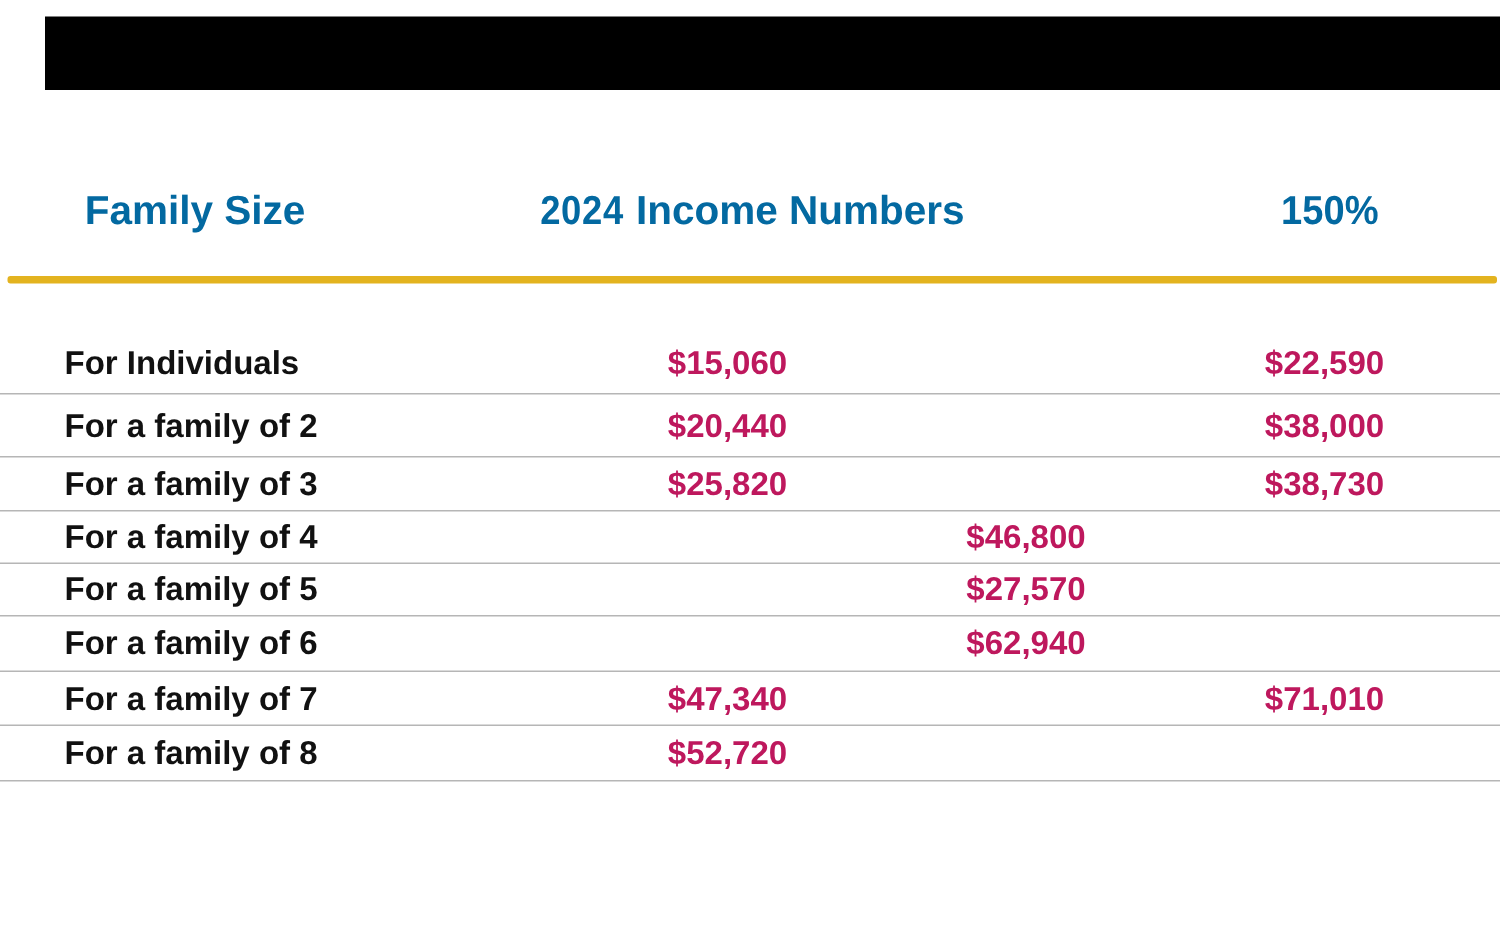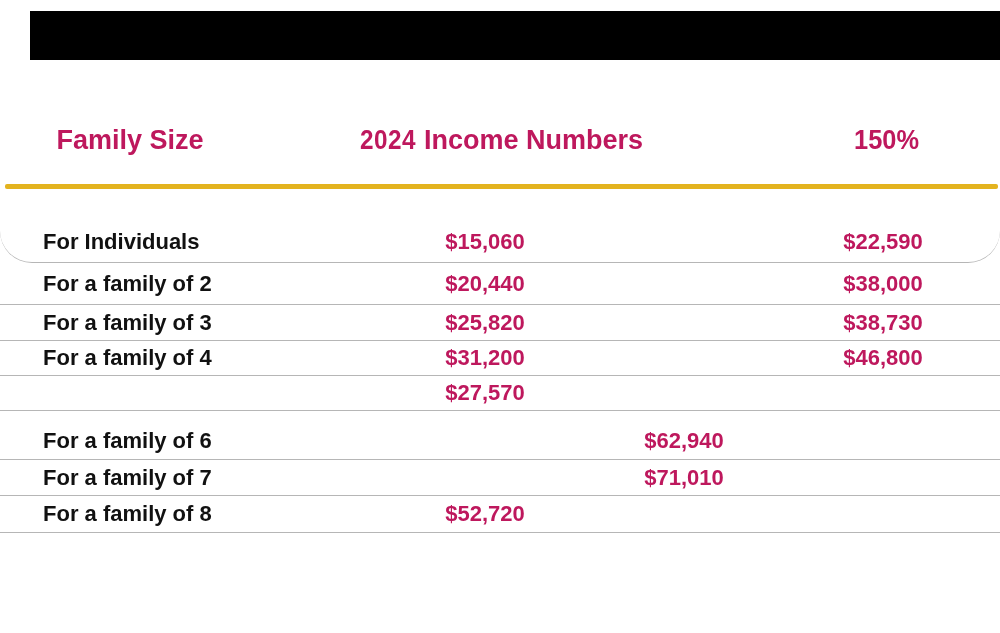--- a/index.html
+++ b/index.html
@@ -7,21 +7,21 @@
     width:1000px;height:633px;position:relative;background:#ffffff;
     font-family:"Liberation Sans","DejaVu Sans",sans-serif;
     color:#101010;overflow:hidden;
   }
   .top-bar{
     position:absolute;left:30px;top:11px;width:970px;height:49px;
     background:#000000;
   }
   .hdr{
     position:absolute;top:116px;height:48px;line-height:48px;
-    text-align:center;font-size:27px;font-weight:700;color:#be185d;
+    text-align:center;font-size:27px;font-weight:700;color:#0369a1;
     white-space:nowrap;
   }
   .hdr-1{left:30px;width:200px;}
   .hdr-2{left:350px;width:300px;}
   .hdr-3{left:787px;width:200px;}
   .year{
     display:inline-block;transform:scaleX(0.9);transform-origin:center;
     font-weight:800;margin-right:5px;letter-spacing:0.5px;
   }
   .pct-head{
@@ -37,25 +37,25 @@
   }
   .row{
     display:grid;
     grid-template-columns:342px 200px 198px 200px;
     padding-left:43px;
     align-items:center;
     height:36px;
     border-bottom:1.4px solid #b6b6b6;
     box-sizing:border-box;
   }
-  .row:nth-child(1){height:74px;align-items:end;padding-bottom:7px;border-radius:32px;}
+  .row:nth-child(1){height:74px;align-items:end;padding-bottom:7px;}
   .row:nth-child(2){height:42px;}
   .row:nth-child(4){height:35px;}
   .row:nth-child(5){height:35px;}
-  .row:nth-child(6){height:37px;margin-top:12px;}
+  .row:nth-child(6){height:37px;}
   .row:nth-child(8){height:37px;}
   .cell-label{
     font-size:22px;font-weight:700;text-align:left;color:#111111;
     white-space:nowrap;
   }
   .cell-income,.cell-pct{
     font-size:22px;font-weight:700;text-align:center;color:#be185d;
     white-space:nowrap;
   }
 </style>
@@ -96,38 +96,39 @@
 
   <div class="row">
     <div class="cell-label">For a family of 3</div>
     <div class="cell-income">$25,820</div>
     <div></div>
     <div class="cell-pct">$38,730</div>
   </div>
 
   <div class="row">
     <div class="cell-label">For a family of 4</div>
-    <div class="cell-income">$31,200</div>
     <div></div>
     <div class="cell-pct">$46,800</div>
   </div>
 
   <div class="row">
+    <div class="cell-label">For a family of 5</div>
     <div></div>
     <div class="cell-pct">$27,570</div>
   </div>
 
   <div class="row">
     <div class="cell-label">For a family of 6</div>
     <div></div>
     <div class="cell-pct">$62,940</div>
   </div>
 
   <div class="row">
     <div class="cell-label">For a family of 7</div>
+    <div class="cell-income">$47,340</div>
     <div></div>
     <div class="cell-pct">$71,010</div>
   </div>
 
   <div class="row">
     <div class="cell-label">For a family of 8</div>
     <div class="cell-income">$52,720</div>
     <div></div>
   </div>
 

